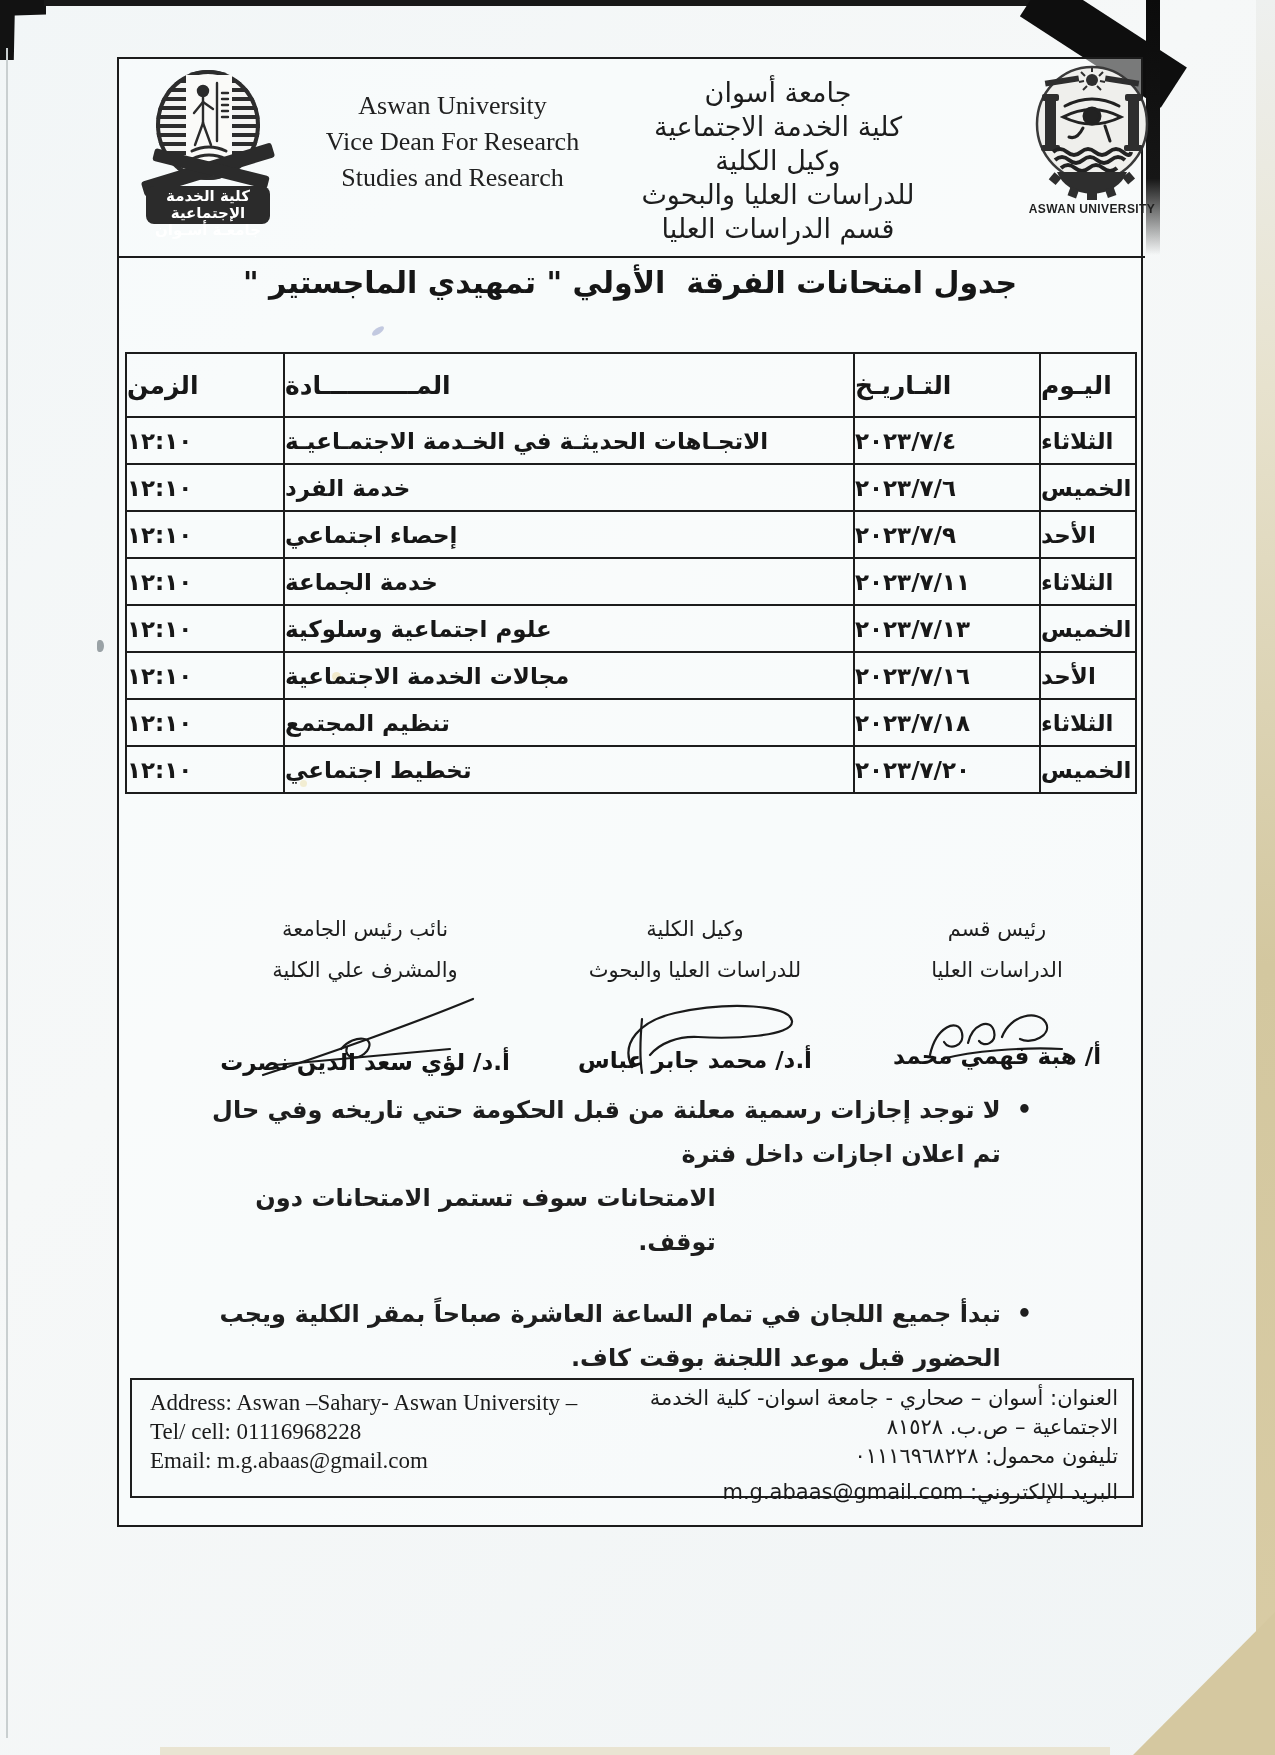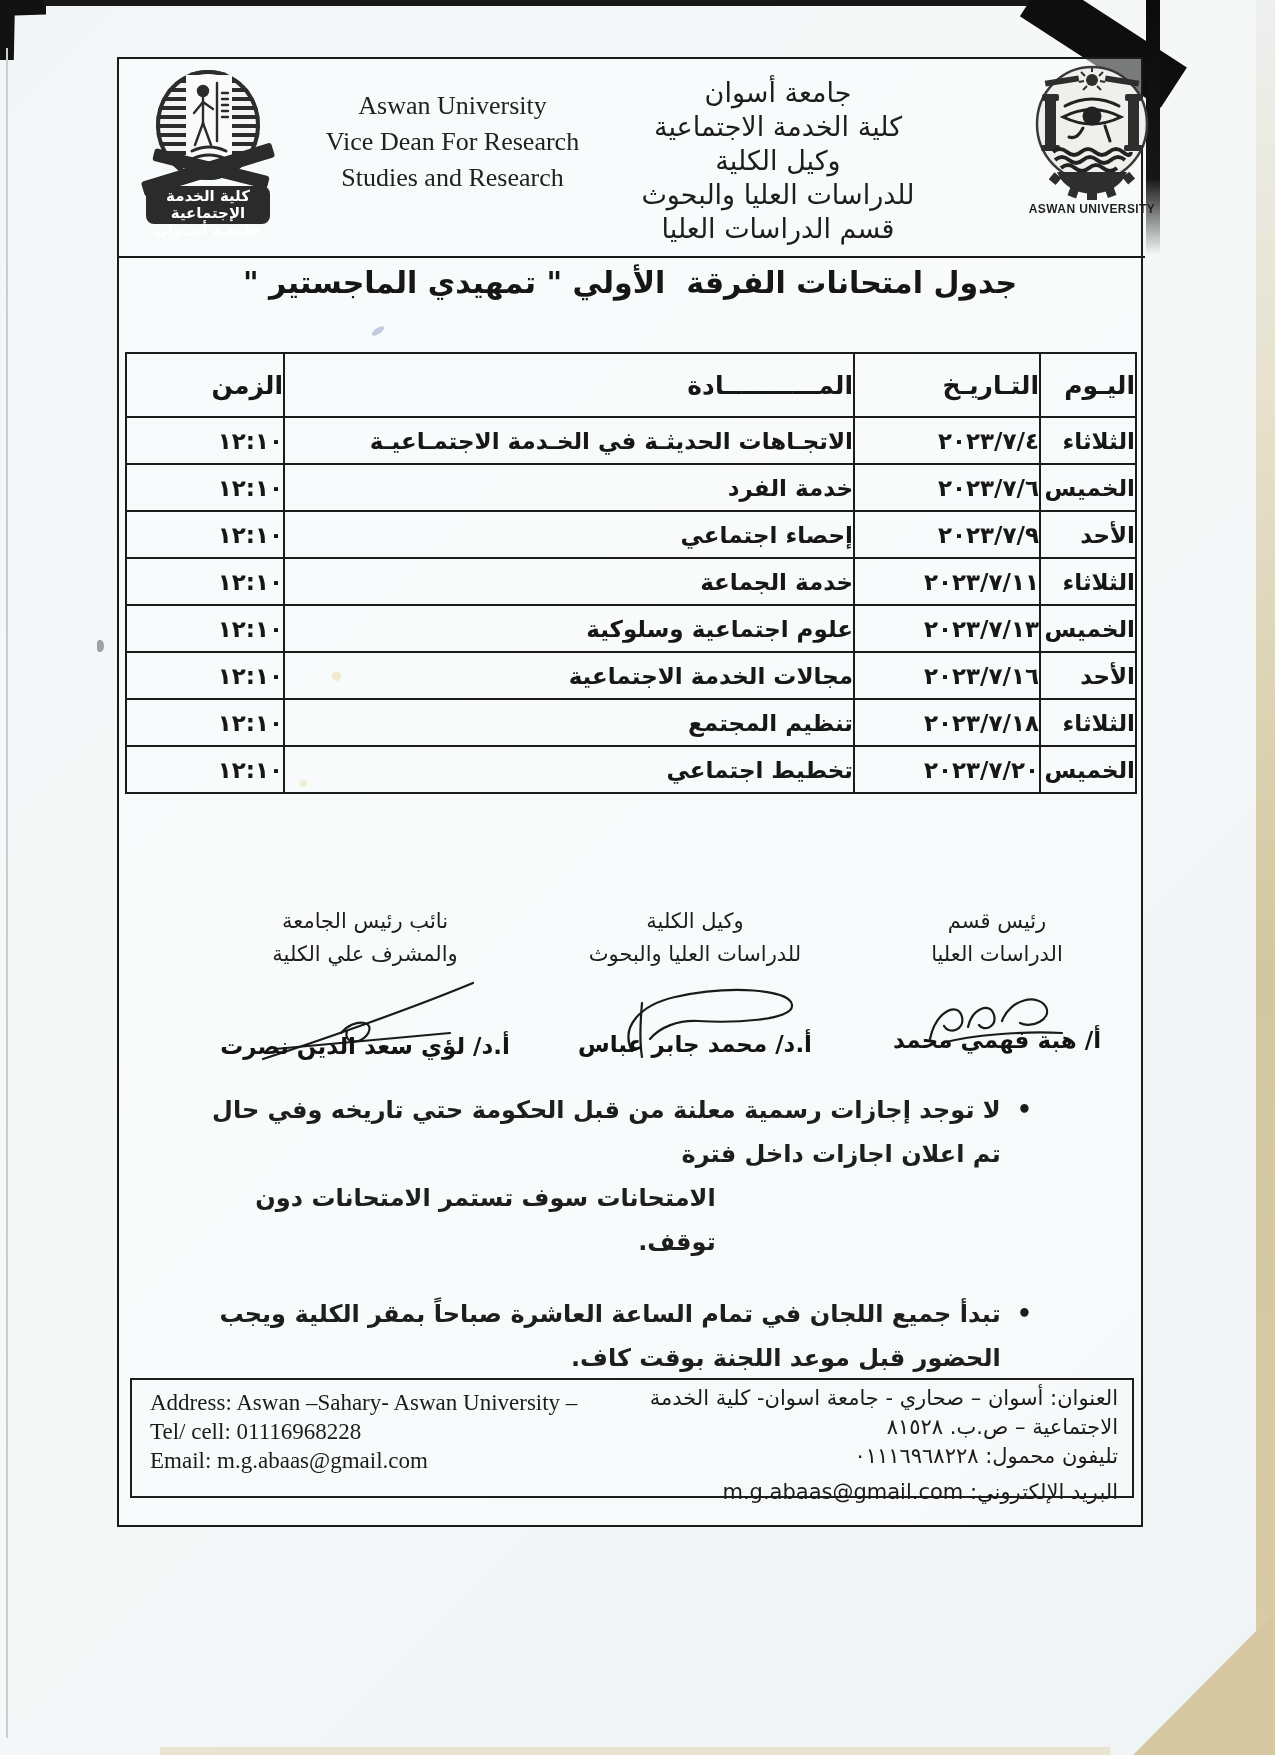--- a/index.html
+++ b/index.html
@@ -68,31 +68,31 @@
 
   
   .doc-title{position:absolute;left:200px;top:262px;width:860px;text-align:center;direction:rtl;
     font-weight:700;color:#161616;}
   .doc-title .t1{font-size:30px;line-height:42px;white-space:pre-wrap;}
   .doc-title .t2{font-size:29px;line-height:40px;}
 
   
   table.exam{position:absolute;left:125px;top:352px;width:1010px;border-collapse:collapse;
     direction:rtl;table-layout:fixed;}
-  table.exam th,table.exam td{border:2.5px solid #1c1c1c;text-align:right;vertical-align:middle;
+  table.exam th,table.exam td{border:2.5px solid #1c1c1c;text-align:left;vertical-align:middle;
     padding:0;color:#171717;}
   table.exam th{height:62px;font-size:25px;font-weight:700;}
   table.exam td{height:45px;font-size:23px;font-weight:700;}
   col.c-day{width:96px;} col.c-date{width:186px;} col.c-subj{width:570px;} col.c-time{width:158px;}
   td.date-cell{font-size:22px;letter-spacing:1px;}
   td.time-cell{letter-spacing:2px;}
 
   
   .sig-col{position:absolute;top:905px;text-align:center;direction:rtl;}
-  .sig-col .sig-title{font-size:21px;line-height:33px;font-weight:500;color:#1e1e1e;}
+  .sig-col .sig-title{font-size:21px;line-height:33px;font-weight:500;color:#1e1e1e;margin-top:8px;}
   .sig-col .sig-name{font-size:23px;font-weight:700;margin-top:4px;color:#141414;}
   .sig-col-right{left:842px;width:310px;}
   .sig-col-mid{left:525px;width:340px;}
   .sig-col-left{left:215px;width:300px;}
   .sig-scribble{display:block;margin:0 auto;margin-top:6px;margin-bottom:-32px;}
   .sig-scribble path{fill:none;stroke:#1a1a1a;stroke-width:2.2;stroke-linecap:round;}
 
   
   .notes{position:absolute;left:200px;top:1088px;width:832px;direction:rtl;color:#1e1e1e;}
   .note-item{display:flex;gap:16px;font-size:24px;font-weight:600;line-height:44px;}

